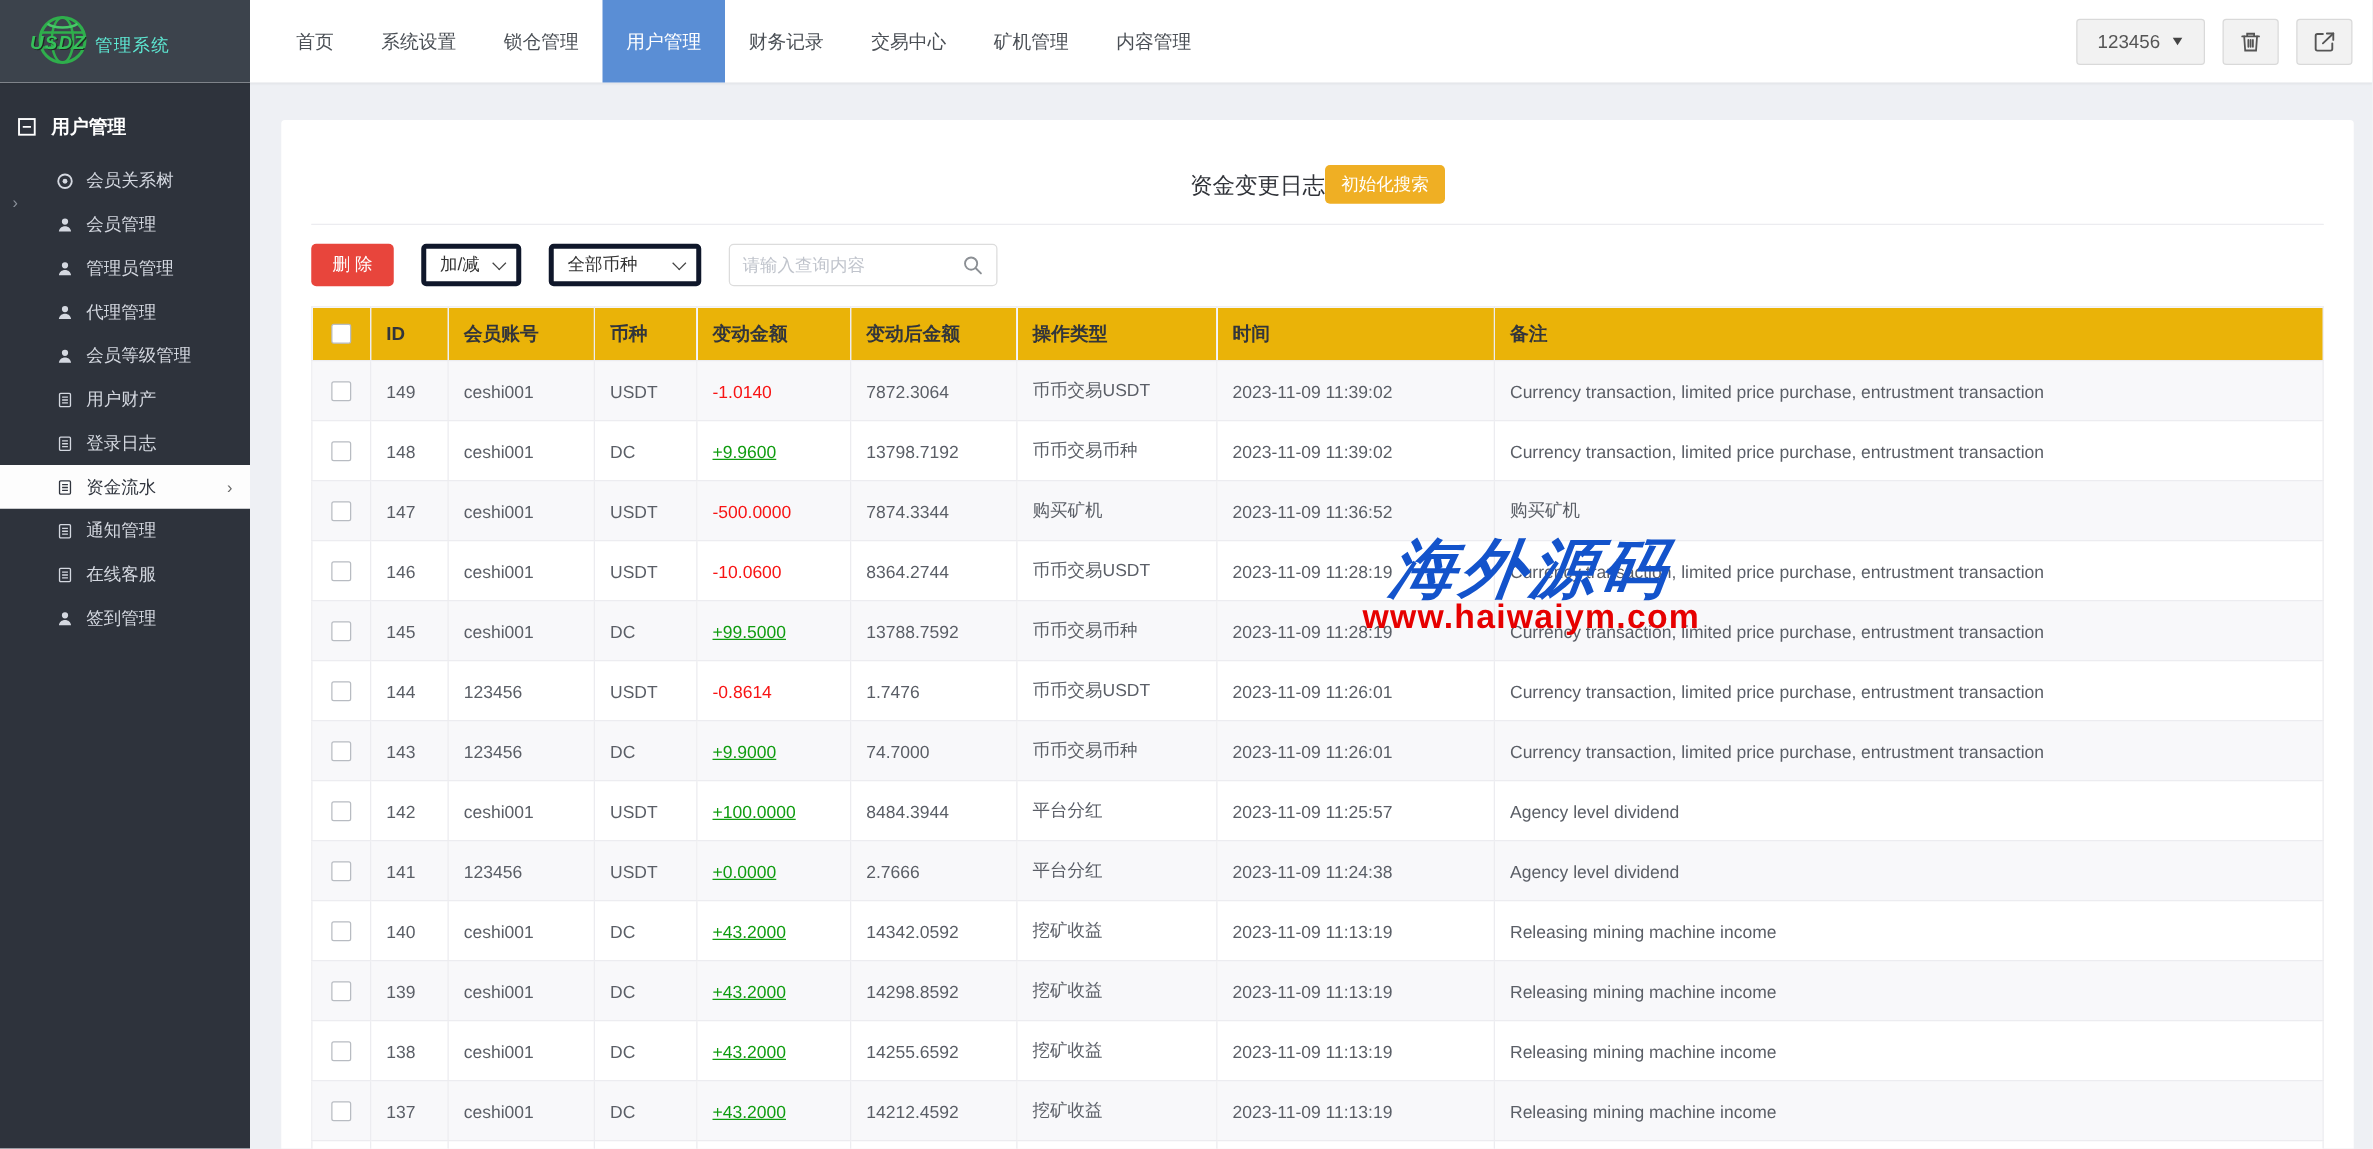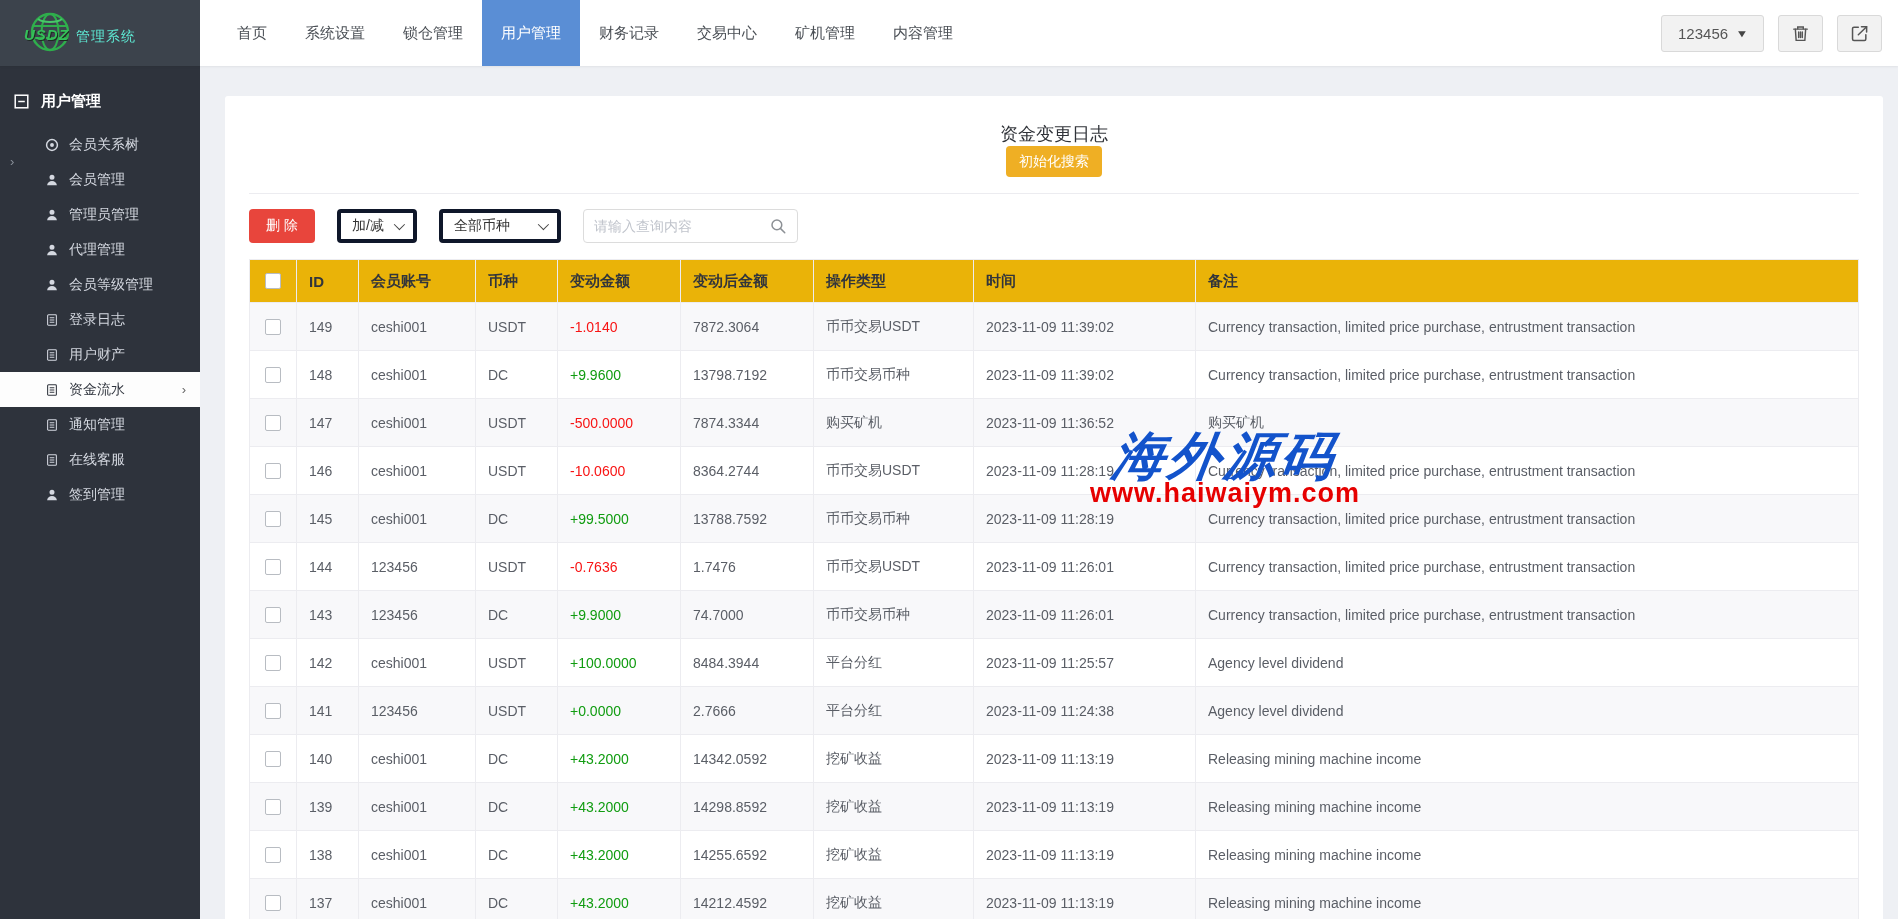--- a/index.html
+++ b/index.html
@@ -31,21 +31,21 @@
   .side-item .icon { display:flex; width:16px; justify-content:center; color:#d4d8e0; }
   .side-item.active { background:#fdfdfd; color:#30353e; }
   .side-item.active .icon { color:#30353e; }
   .side-item .item-chevron { position:absolute; right:14px; font-size:13px; color:#6b7widow0; color:#666; display:none; }
   .side-item.active .item-chevron { display:block; }
   .edge-chevron { position:absolute; left:10px; top:88px; color:#8a909a; font-size:13px; cursor:pointer; }
 
   
   .content { position:absolute; left:200px; top:66px; right:0; bottom:0; overflow:hidden; }
   .card { position:absolute; left:25px; top:30px; width:1658px; height:960px; background:#ffffff; border-radius:3px; padding:0 24px; }
-  .card-head { display:flex; align-items:center; justify-content:center; padding:26px 0 16px; border-bottom:1px solid #ececf0;flex-direction:column; }
+  .card-head { display:flex; align-items:center; justify-content:center; padding:36px 0 16px; border-bottom:1px solid #ececf0; }
   .page-title { font-size:18px; color:#303339; }
   .init-search-btn { background:#efaf24; color:#ffffff; font-size:14px; border:none; border-radius:4px; height:31px; padding:0 13px; cursor:pointer; }
 
   .toolbar { display:flex; align-items:center; gap:22px; padding:15px 0 16px; }
   .btn-delete { background:#e8453c; color:#fff; border:none; border-radius:4px; width:66px; height:34px; font-size:14px; cursor:pointer; }
   .select-box { height:34px; border:4px solid #0f172a; border-radius:4px; background:#fff; display:flex; align-items:center; justify-content:space-between; padding:0 11px; font-size:14px; color:#333; cursor:pointer; }
   .select-amount { width:80px; }
   .select-currency { width:122px; }
   .sel-chevron { width:8px; height:8px; border-right:1.6px solid #444; border-bottom:1.6px solid #444; transform:rotate(45deg) translateY(-2px); margin-left:8px; }
   .search-box { width:215px; height:34px; border:1px solid #dcdcdc; border-radius:4px; background:#fff; display:flex; align-items:center; padding:0 10px; }
@@ -54,21 +54,21 @@
 
   
   table { border-collapse:collapse; table-layout:fixed; width:1610px; }
   th, td { border:1px solid #ececf0; text-align:left; padding:0 12px; overflow:hidden; white-space:nowrap; }
   thead th { height:43px; font-size:15px; color:#32353b; font-weight:bold; background:#eab308; }
   tbody td { height:48px; font-size:14px; color:#5a5e66; }
   tbody tr:nth-child(odd) { background:#f8f8fa; }
   tbody tr:nth-child(even) { background:#ffffff; }
   .cb { width:16px; height:16px; border:1px solid #b8bcc2; border-radius:2px; background:#fff; display:block; margin:0 auto; cursor:pointer; }
   td.amount.neg, .neg { color:#f81414; }
-  td.amount.pos, .pos { color:#109c10; }
+  td.amount.pos, .pos { color:#109c10;text-decoration:underline; }
 
   
   .watermark { position:absolute; left:1040px; top:430px; width:370px; text-align:center; pointer-events:none; z-index:9; }
   .wm-line1 { font-family:"DejaVu Serif","Liberation Serif",serif; font-style:italic; font-weight:bold; font-size:52px; color:#1353cb; letter-spacing:4px; line-height:1; transform:skewX(-8deg); }
   .wm-line2 { font-size:27px; font-weight:bold; color:#e60000; margin-top:-4px; letter-spacing:1px; }
 </style>
 </head>
 <body>
 
 <div class="app">
@@ -191,31 +191,31 @@
     <span>会员等级管理</span>
 
   </div>
         <div class="side-item">
     <span class="icon">
             <svg width="14" height="14" viewBox="0 0 24 24" fill="none" stroke="currentColor" stroke-width="1.8">
               <rect x="4.5" y="3" width="15" height="18" rx="1.5"></rect>
               <path d="M8 8h8M8 12h8M8 16h8"></path>
             </svg>
           </span>
-    <span>登录日志</span>
+    <span>用户财产</span>
 
   </div>
         <div class="side-item">
     <span class="icon">
             <svg width="14" height="14" viewBox="0 0 24 24" fill="none" stroke="currentColor" stroke-width="1.8">
               <rect x="4.5" y="3" width="15" height="18" rx="1.5"></rect>
               <path d="M8 8h8M8 12h8M8 16h8"></path>
             </svg>
           </span>
-    <span>用户财产</span>
+    <span>登录日志</span>
 
   </div>
         <div class="side-item active">
     <span class="icon">
             <svg width="14" height="14" viewBox="0 0 24 24" fill="none" stroke="currentColor" stroke-width="1.8">
               <rect x="4.5" y="3" width="15" height="18" rx="1.5"></rect>
               <path d="M8 8h8M8 12h8M8 16h8"></path>
             </svg>
           </span>
     <span>资金流水</span>
@@ -372,21 +372,21 @@
     <td>2023-11-09 11:28:19</td>
     <td>Currency transaction, limited price purchase, entrustment transaction</td>
   </tr>
             <tr>
     <td>
                 <span class="cb"></span>
               </td>
     <td>144</td>
     <td>123456</td>
     <td>USDT</td>
-    <td class="amount neg">-0.7636</td>
+    <td class="amount neg">-0.8614</td>
     <td>1.7476</td>
     <td>币币交易USDT</td>
     <td>2023-11-09 11:26:01</td>
     <td>Currency transaction, limited price purchase, entrustment transaction</td>
   </tr>
             <tr>
     <td>
                 <span class="cb"></span>
               </td>
     <td>143</td>

